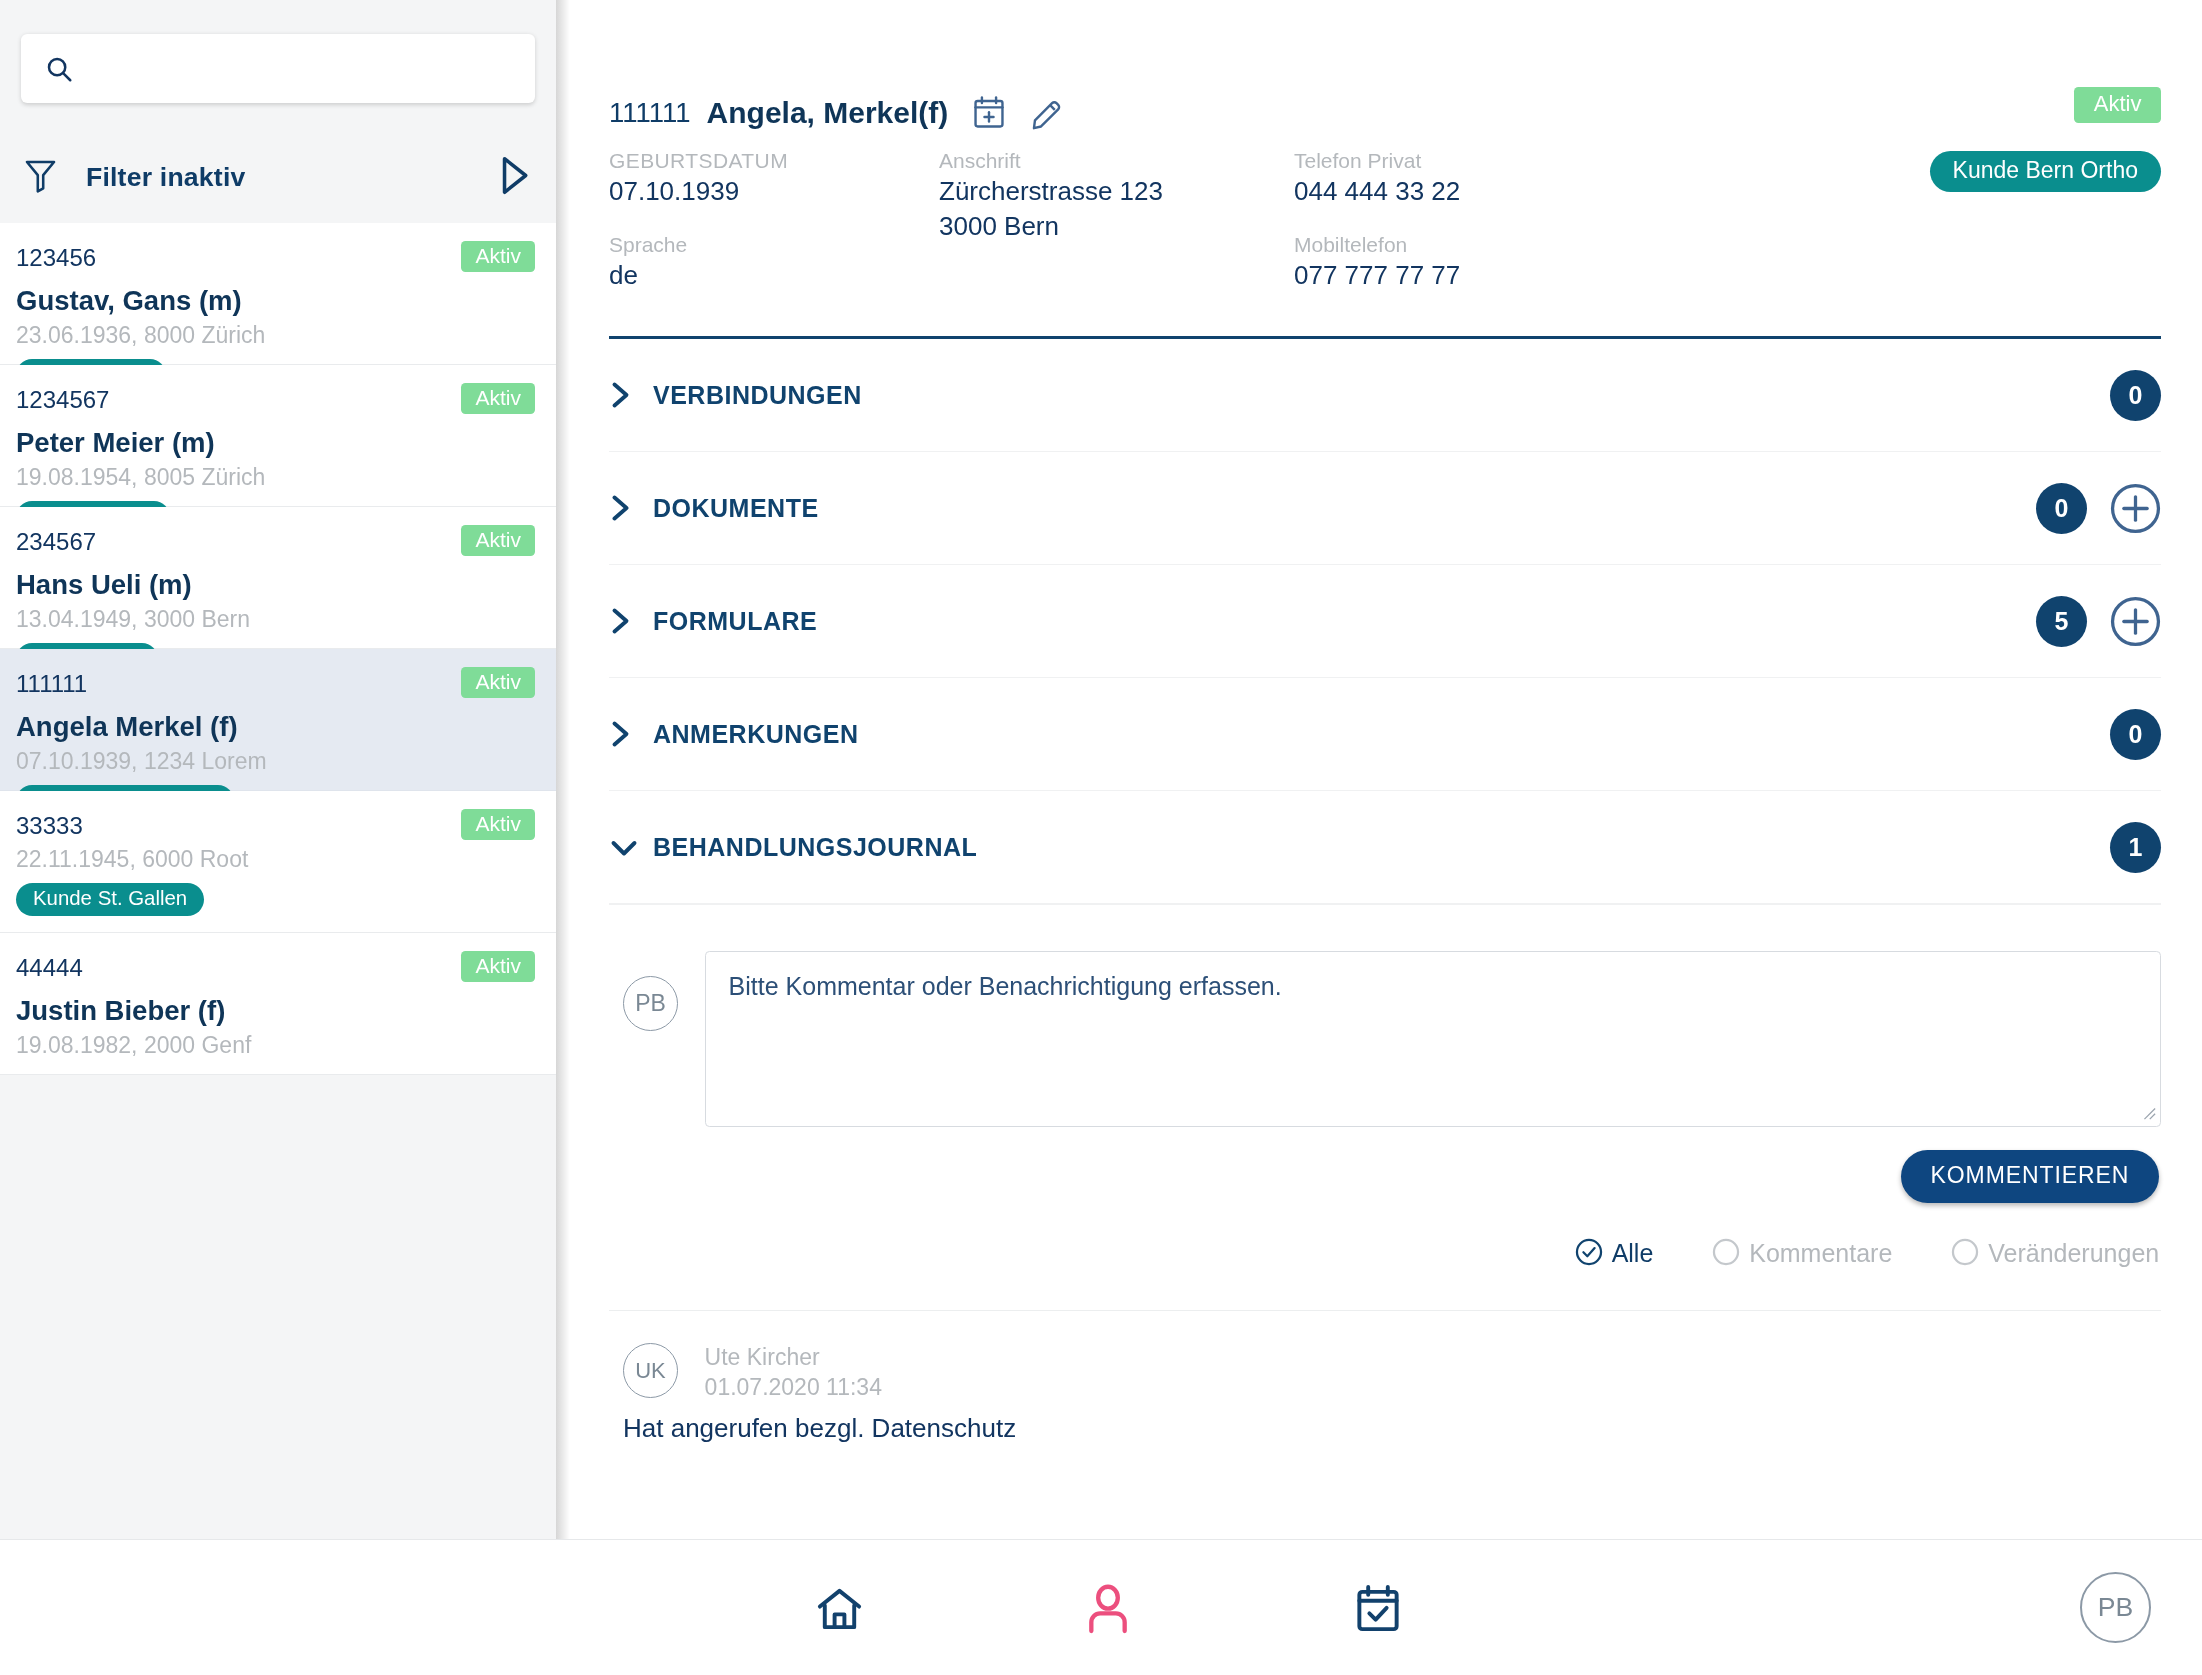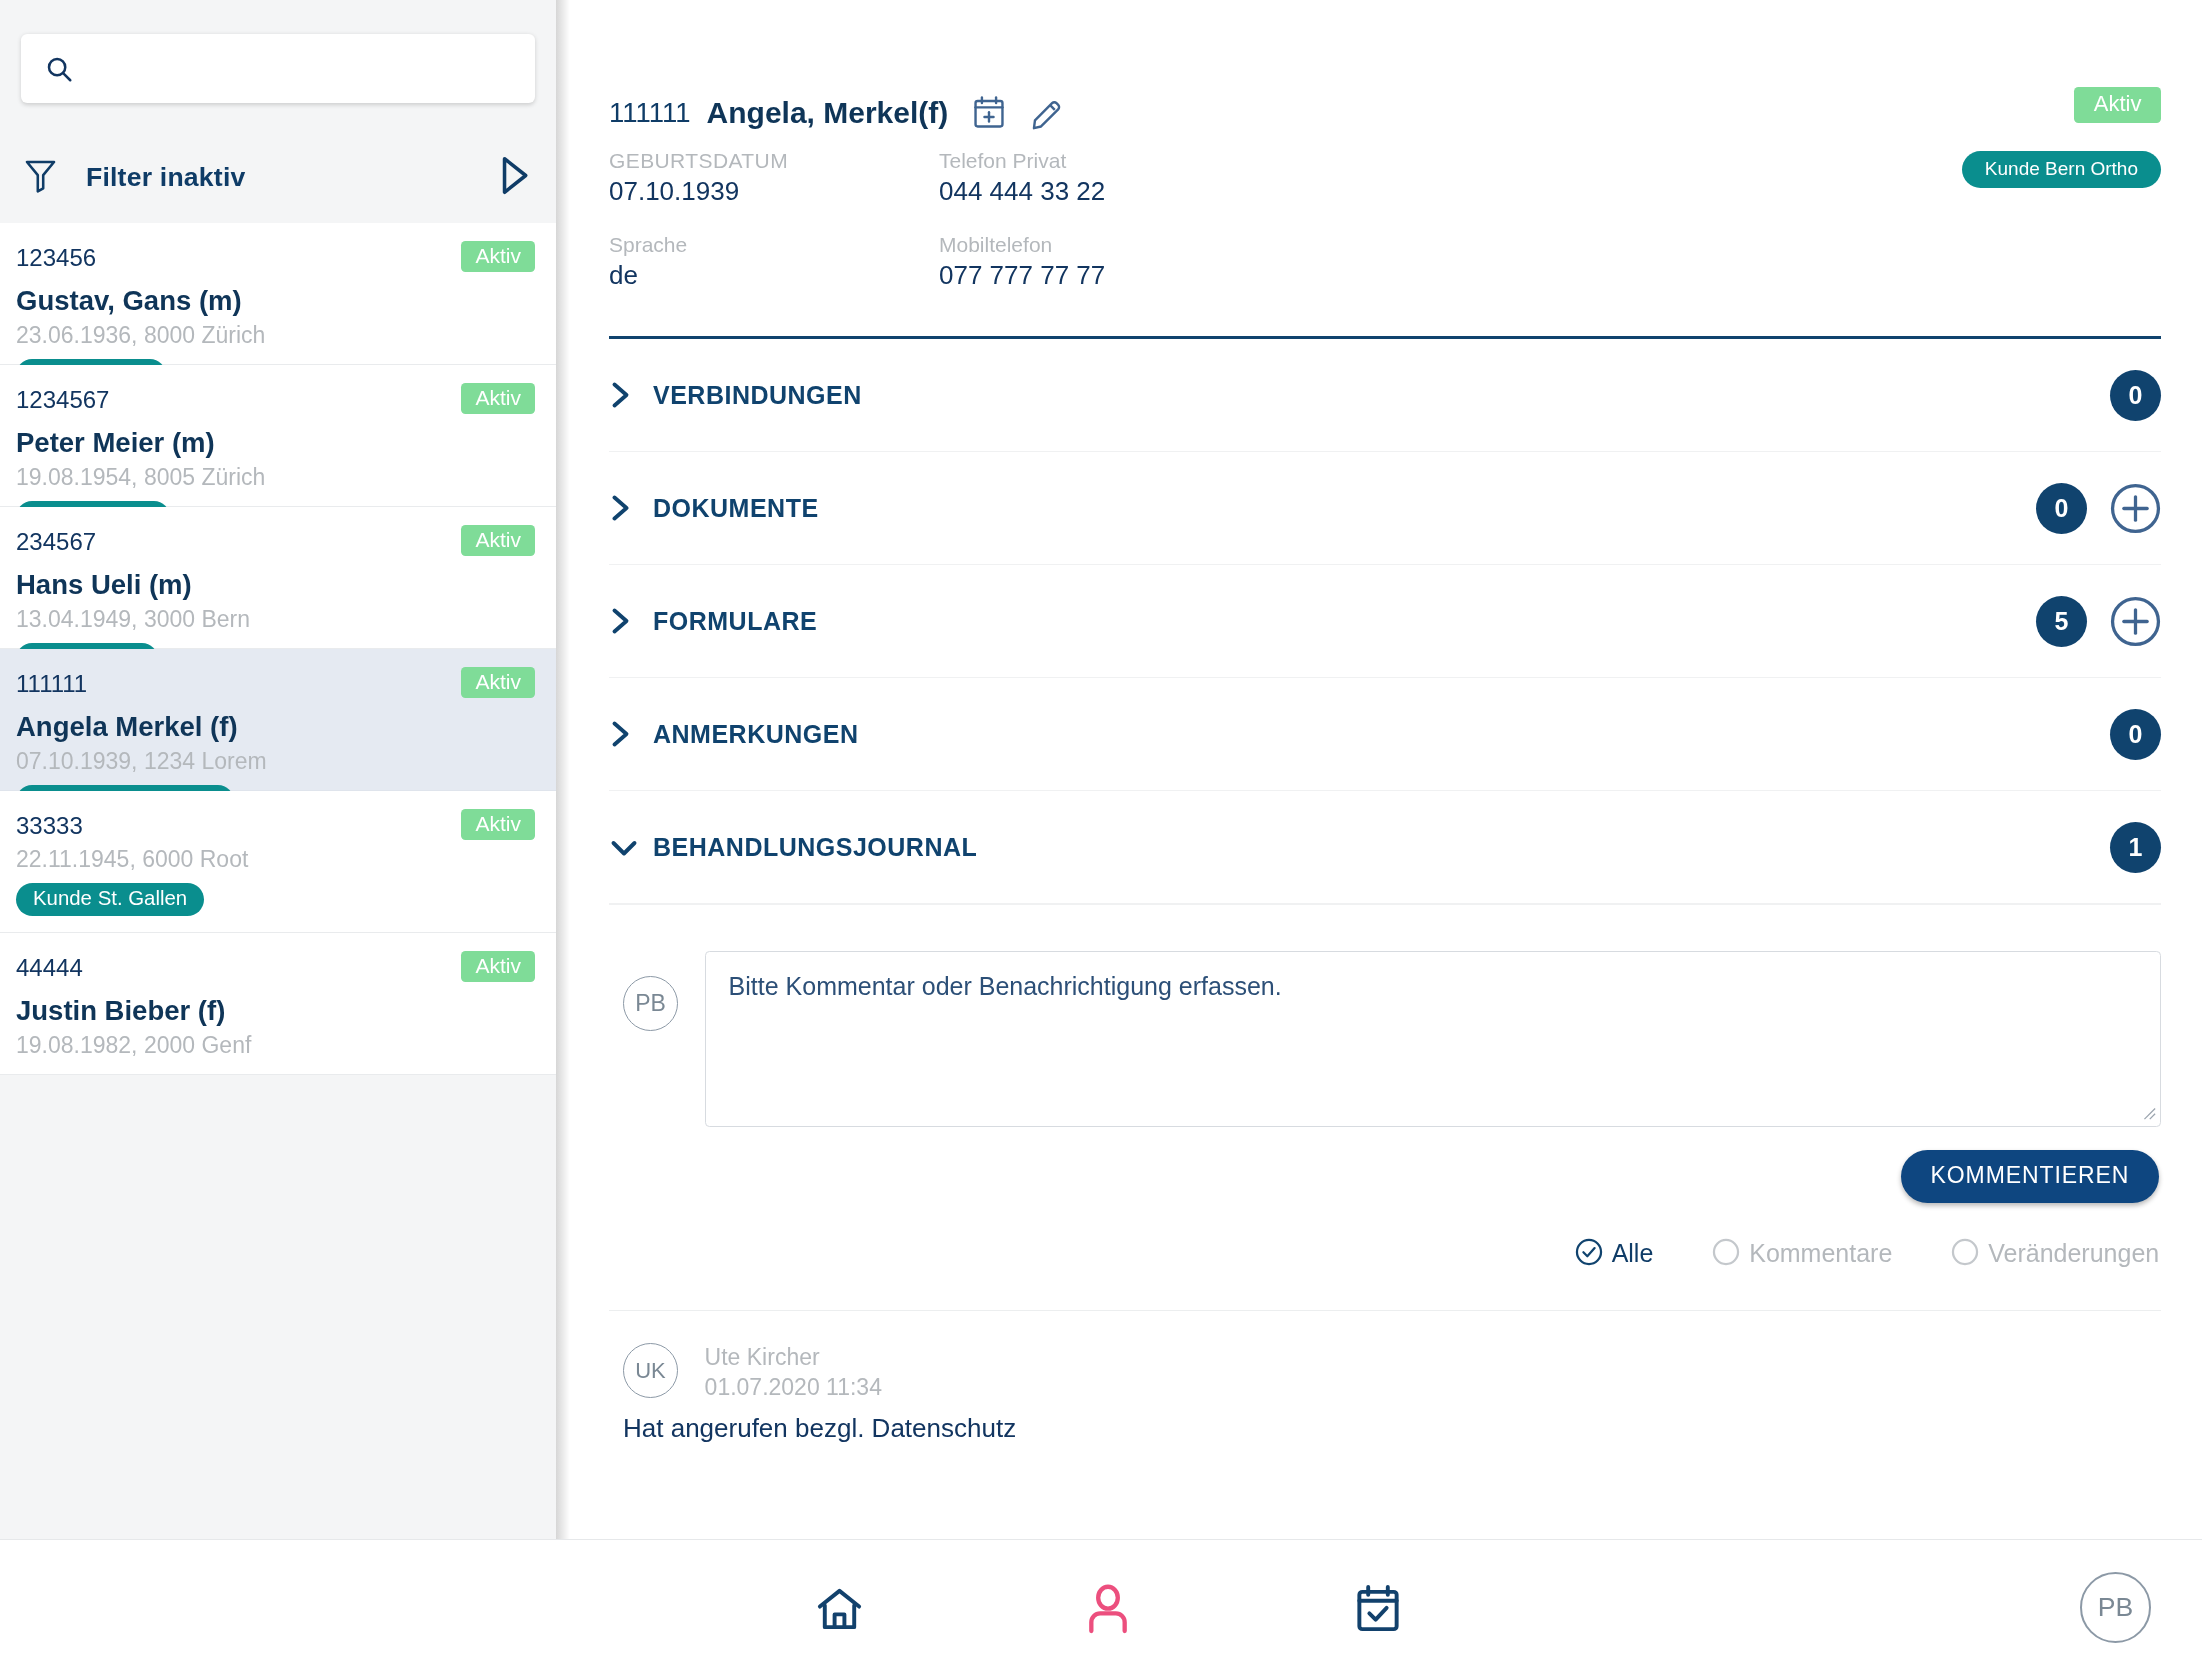--- a/index.html
+++ b/index.html
@@ -83,21 +83,21 @@
   .ptitle-name { font-size: 30px; font-weight: bold; color: #0f3558; }
   .hicon { margin-left: 25px; display: flex; align-items: center; }
 
   .pstatus {
     position: absolute; right: 0; top: 87px;
     background: #7fdc98; color: #fff; font-size: 22px;
     border-radius: 4.4px; padding: 6.2px 19.5px 8px 19.5px; line-height: 1;
   }
   .ptag {
     position: absolute; right: 0; top: 151px;
-    background: #0a8e8e; color: #fff; font-size: 19px;
+    background: #0a8e8e; color: #fff; font-size: 23px;
     border-radius: 886px; padding: 8px 23px 9.8px 23px; line-height: 1;
   }
 
   .pfields { display: flex; margin-top: 18px; }
   .pfcol { width: 330px; }
   .pfcol.wide { width: 355px; }
   .pflabel { font-size: 21px; color: #b4b8bc; line-height: 1.25; }
   .pflabel.caps { letter-spacing: 0.4px; }
   .pfvalue { font-size: 26px; color: #123560; line-height: 1.32; }
   .pfgap { height: 23px; }
@@ -326,20 +326,25 @@
         <div class="ptag">Kunde Bern Ortho</div>
 
         <div class="pfields">
           <div class="pfcol">
             <div class="pflabel caps">GEBURTSDATUM</div>
             <div class="pfvalue">07.10.1939</div>
             <div class="pfgap"></div>
             <div class="pflabel">Sprache</div>
             <div class="pfvalue">de</div>
           </div>
+          <div class="pfcol wide">
+            <div class="pflabel">Anschrift</div>
+            <div class="pfvalue">Zürcherstrasse 123</div>
+            <div class="pfvalue">3000 Bern</div>
+          </div>
           <div class="pfcol">
             <div class="pflabel">Telefon Privat</div>
             <div class="pfvalue">044 444 33 22</div>
             <div class="pfgap"></div>
             <div class="pflabel">Mobiltelefon</div>
             <div class="pfvalue">077 777 77 77</div>
           </div>
         </div>
 
         <div class="hr-strong"></div>

